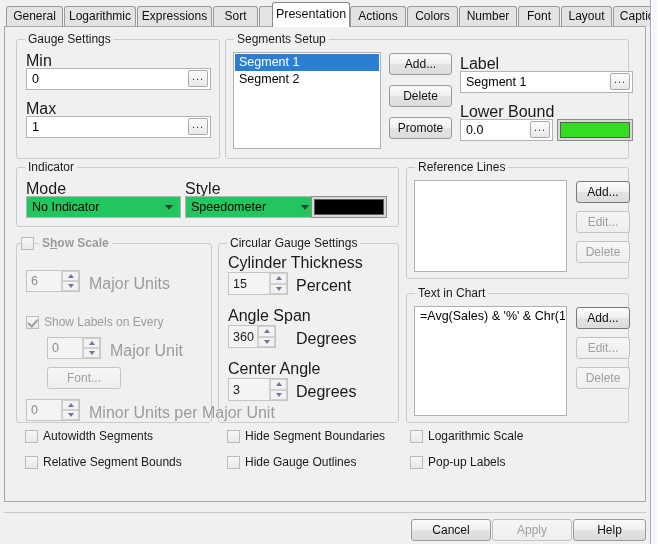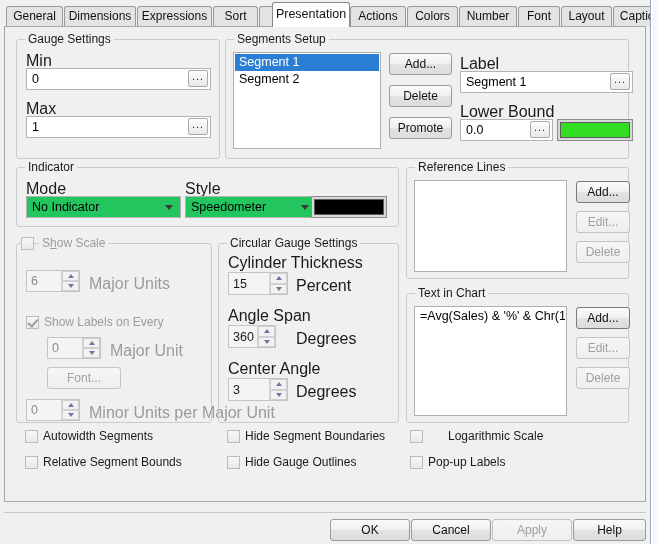--- a/index.html
+++ b/index.html
@@ -275,21 +275,21 @@
     background: #c9c9c9;
   }
 </style>
 </head>
 <body>
 
 <div id="root">
 
   <div class="tabstrip">
     <div class="tab" style="left:6px;   width:57px;">General</div>
-    <div class="tab" style="left:64px;  width:72px;">Dimensions</div>
+    <div class="tab" style="left:64px;  width:72px;">Logarithmic</div>
     <div class="tab" style="left:137px; width:75px;">Expressions</div>
     <div class="tab" style="left:213px; width:45px;">Sort</div>
     <div class="tab" style="left:259px; width:53px;">Style</div>
     <div class="tab active" style="left:272px; width:78px;text-align:center;">Presentation</div>
     <div class="tab" style="left:350px; width:56px;">Actions</div>
     <div class="tab" style="left:407px; width:51px;">Colors</div>
     <div class="tab" style="left:459px; width:58px;">Number</div>
     <div class="tab" style="left:518px; width:42px;">Font</div>
     <div class="tab" style="left:561px; width:51px;">Layout</div>
     <div class="tab" style="left:613px; width:55px;">Caption</div>
@@ -342,21 +342,21 @@
     <div class="lbl" style="left:180px; top:153px;">Style</div>
     <div class="combo" style="left:180px; top:169px; width:132px; height:22px;">
       <span>Speedometer</span>
       <span class="arrow"></span>
     </div>
     <div class="swatch" style="left:306px; top:169px; width:76px; height:22px;">
       <div class="fill" id="indicator-color-fill" style="background: rgb(0, 0, 0);"></div>
     </div>
 
     <div class="group cb" style="left:11px; top:216px; width:196px; height:180px;">
-      <span class="glabel" style="background:transparent;padding:0;">
+      <span class="glabel" style="background:transparent;padding:0;font-weight:bold;">
         <span class="chk dis" style="position:relative;">
           <span class="box"></span>
           <span style="background:#f0f0f0;padding:0 3px;">S<span class="u">h</span>ow Scale</span>
         </span>
       </span>
     </div>
 
     <div class="spin" style="left:21px; top:243px; width:54px; height:22px;">
       <span class="sval">6</span>
       <span class="sbtns">
@@ -475,33 +475,32 @@
       <span>Relative Segment Bounds</span>
     </div>
     <div class="chk" style="left:222px; top:402px;">
       <span class="box"></span>
       <span>Hide Segment Boundaries</span>
     </div>
     <div class="chk" style="left:222px; top:428px;">
       <span class="box"></span>
       <span>Hide Gauge Outlines</span>
     </div>
-    <div class="chk" style="left:405px; top:402px;gap:20px;">
+    <div class="chk" style="left:405px; top:402px;">
       <span class="box"></span>
       <span>Logarithmic Scale</span>
     </div>
     <div class="chk" style="left:405px; top:428px;">
       <span class="box"></span>
       <span>Pop-up Labels</span>
     </div>
 
   </div>
 
   <div class="sep" style="top:512px;"></div>
-  <div class="btn" style="left:330px; top:519px; width:80px; height:22px;">OK</div>
   <div class="btn dis" style="left:492px; top:519px; width:80px; height:22px;">Apply</div>
   <div class="btn" style="left:411px; top:519px; width:80px; height:22px;">Cancel</div>
   <div class="btn" style="left:573px; top:519px; width:73px; height:22px;">Help</div>
 
   <div class="right-strip">
     <div class="right-strip-inner"></div>
   </div>
 
 </div>
 

